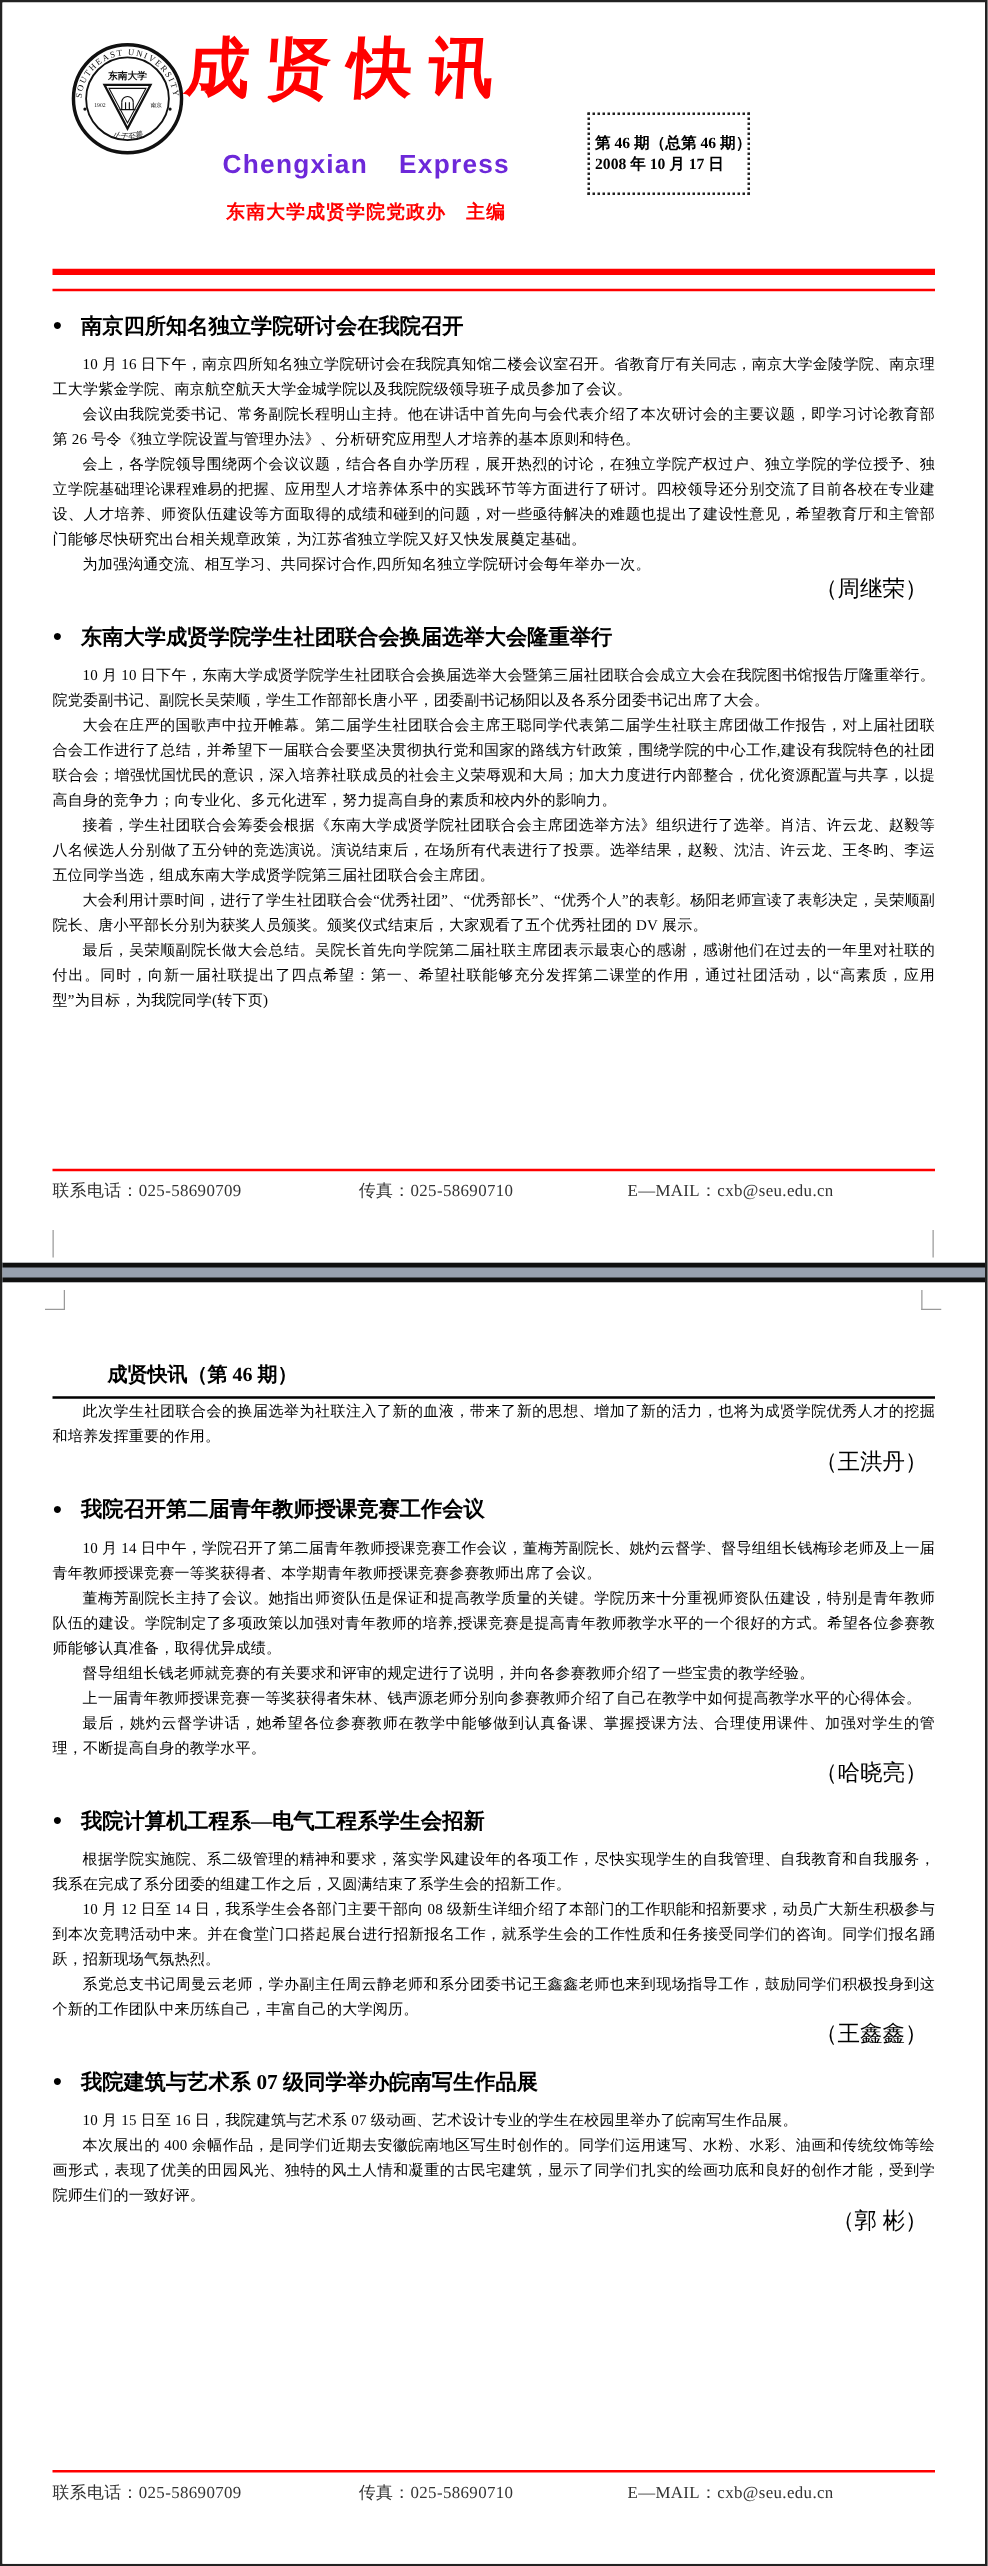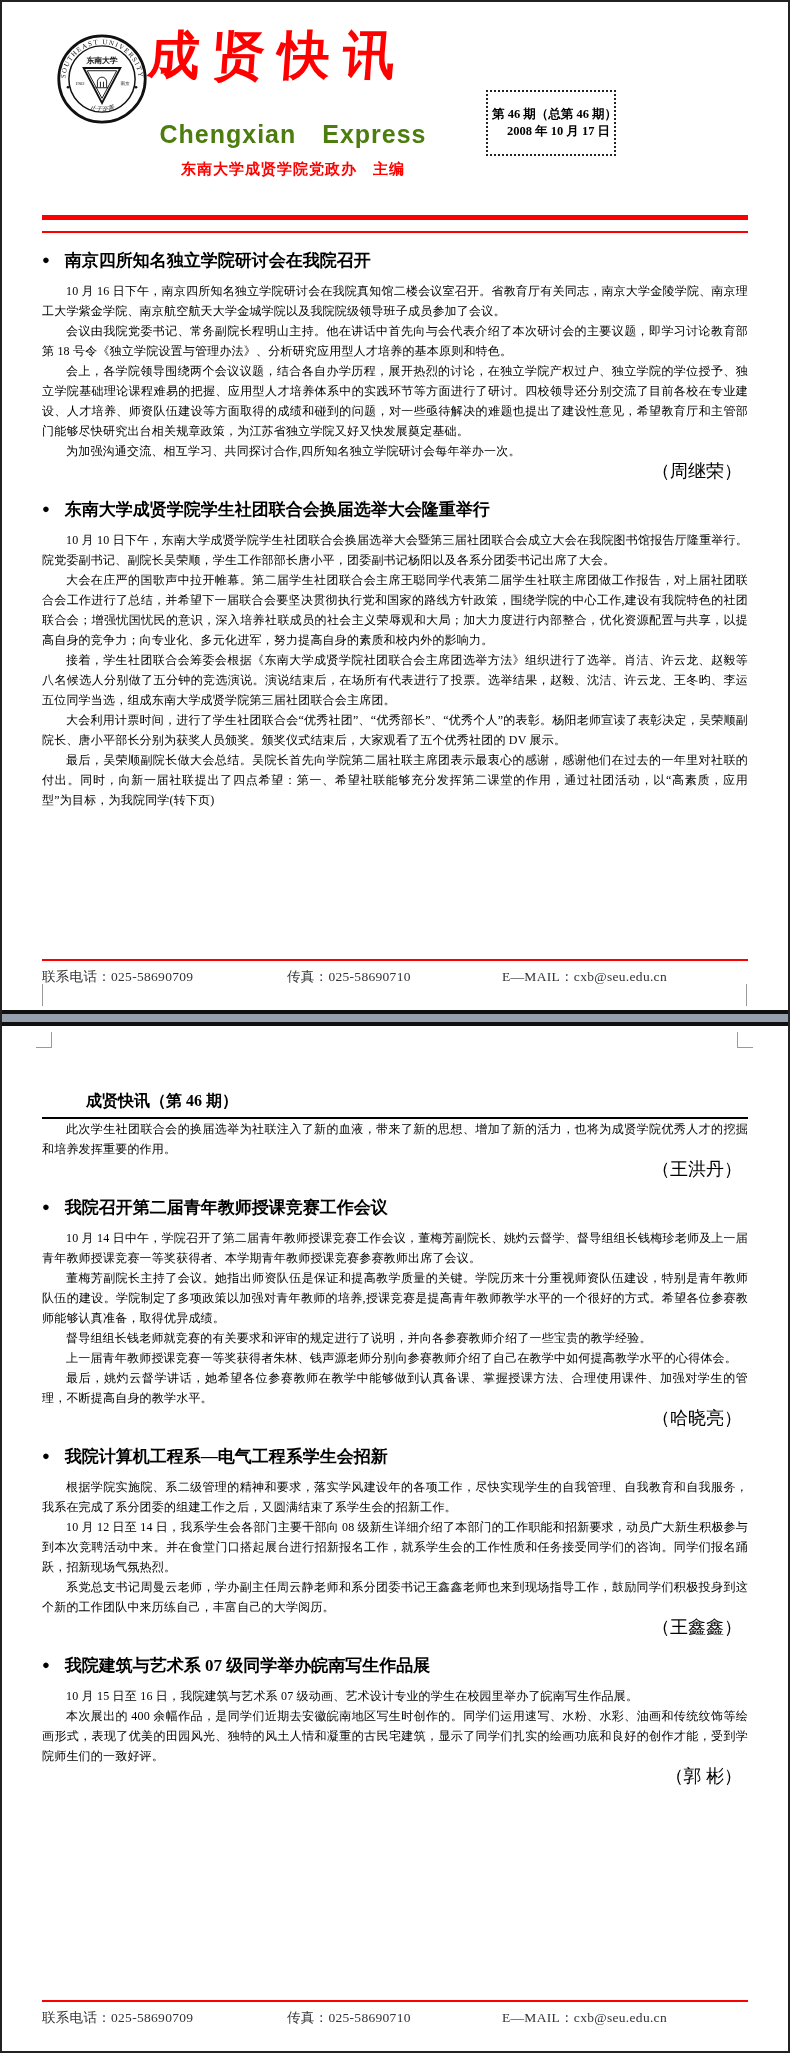--- a/index.html
+++ b/index.html
@@ -16,30 +16,30 @@
   
   .masthead{position:relative;height:213px;}
   .logo{position:absolute;left:14px;top:31px;width:92px;height:92px;}
   .mast-title{
     position:absolute;left:106px;top:22px;width:300px;
     font-size:52px;font-weight:bold;color:#f00;letter-spacing:13px;
     line-height:64px;white-space:nowrap;transform:skewX(-4deg);
   }
   .mast-en{
     position:absolute;left:106px;top:118px;width:290px;text-align:center;
-    font-size:25px;font-weight:bold;color:#4d7c0f;word-spacing:18px;letter-spacing:1px;
+    font-size:21px;font-weight:bold;color:#6d28d9;word-spacing:18px;letter-spacing:1px;
     font-family:"Liberation Sans","DejaVu Sans",sans-serif;
   }
   .mast-editor{
     position:absolute;left:106px;top:158px;width:290px;text-align:center;
     font-size:15px;font-weight:bold;color:#f00;letter-spacing:1px;
   }
   .issue-box{
-    position:absolute;left:444px;top:88px;width:118px;
-    border:2px dotted #222;text-align:right;padding:14px 4px;
+    position:absolute;left:428px;top:88px;width:118px;
+    border:2px dotted #222;text-align:left;padding:14px 4px;
   }
   .issue-no,.issue-date{font-size:12.5px;font-weight:bold;white-space:nowrap;}
   .issue-date{}
 
   .rule-thick{height:5px;background:#f00;}
   .rule-thin{height:2px;background:#f00;margin-top:11px;}
 
   
   .article h3{
     margin:15px 0 8px 0;font-size:17px;font-weight:bold;line-height:24px;
@@ -56,21 +56,21 @@
 
   
   .p2-header{
     margin-top:64px;border-bottom:2px solid #000;padding:0 0 5px 44px;
     font-size:16px;font-weight:bold;line-height:22px;
   }
   .sheet2 .article:first-of-type h3{margin-top:20px;}
 
   
   .page-footer{
-    position:absolute;left:40px;right:40px;bottom:24px;
+    position:absolute;left:40px;right:40px;bottom:48px;
     border-top:2px solid #f00;padding-top:7px;
     display:flex;align-items:baseline;
     font-size:13.5px;color:#333;letter-spacing:.3px;
   }
   .page-footer .f-phone{width:245px;}
   .page-footer .f-fax{width:215px;}
 
   
   .tick{position:absolute;width:1px;height:22px;background:#9a9a9a;bottom:4px;}
   .tick.l{left:40px;} .tick.r{right:41px;}
@@ -123,21 +123,21 @@
         <div class="issue-date">2008 年 10 月 17 日</div>
       </div>
     </div>
 
     <div class="rule-thick"></div>
     <div class="rule-thin"></div>
 
     <section class="article">
       <h3><span class="bullet">●</span><span>南京四所知名独立学院研讨会在我院召开</span></h3>
       <p>10 月 16 日下午，南京四所知名独立学院研讨会在我院真知馆二楼会议室召开。省教育厅有关同志，南京大学金陵学院、南京理工大学紫金学院、南京航空航天大学金城学院以及我院院级领导班子成员参加了会议。</p>
-      <p>会议由我院党委书记、常务副院长程明山主持。他在讲话中首先向与会代表介绍了本次研讨会的主要议题，即学习讨论教育部第 18 号令《独立学院设置与管理办法》、分析研究应用型人才培养的基本原则和特色。</p>
+      <p>会议由我院党委书记、常务副院长程明山主持。他在讲话中首先向与会代表介绍了本次研讨会的主要议题，即学习讨论教育部第 26 号令《独立学院设置与管理办法》、分析研究应用型人才培养的基本原则和特色。</p>
       <p>会上，各学院领导围绕两个会议议题，结合各自办学历程，展开热烈的讨论，在独立学院产权过户、独立学院的学位授予、独立学院基础理论课程难易的把握、应用型人才培养体系中的实践环节等方面进行了研讨。四校领导还分别交流了目前各校在专业建设、人才培养、师资队伍建设等方面取得的成绩和碰到的问题，对一些亟待解决的难题也提出了建设性意见，希望教育厅和主管部门能够尽快研究出台相关规章政策，为江苏省独立学院又好又快发展奠定基础。</p>
       <p>为加强沟通交流、相互学习、共同探讨合作,四所知名独立学院研讨会每年举办一次。</p>
       <div class="byline">（周继荣）</div>
     </section>
 
     <section class="article">
       <h3><span class="bullet">●</span><span>东南大学成贤学院学生社团联合会换届选举大会隆重举行</span></h3>
       <p>10 月 10 日下午，东南大学成贤学院学生社团联合会换届选举大会暨第三届社团联合会成立大会在我院图书馆报告厅隆重举行。院党委副书记、副院长吴荣顺，学生工作部部长唐小平，团委副书记杨阳以及各系分团委书记出席了大会。</p>
       <p>大会在庄严的国歌声中拉开帷幕。第二届学生社团联合会主席王聪同学代表第二届学生社联主席团做工作报告，对上届社团联合会工作进行了总结，并希望下一届联合会要坚决贯彻执行党和国家的路线方针政策，围绕学院的中心工作,建设有我院特色的社团联合会；增强忧国忧民的意识，深入培养社联成员的社会主义荣辱观和大局；加大力度进行内部整合，优化资源配置与共享，以提高自身的竞争力；向专业化、多元化进军，努力提高自身的素质和校内外的影响力。</p>
       <p>接着，学生社团联合会筹委会根据《东南大学成贤学院社团联合会主席团选举方法》组织进行了选举。肖洁、许云龙、赵毅等八名候选人分别做了五分钟的竞选演说。演说结束后，在场所有代表进行了投票。选举结果，赵毅、沈洁、许云龙、王冬昀、李运五位同学当选，组成东南大学成贤学院第三届社团联合会主席团。</p>

